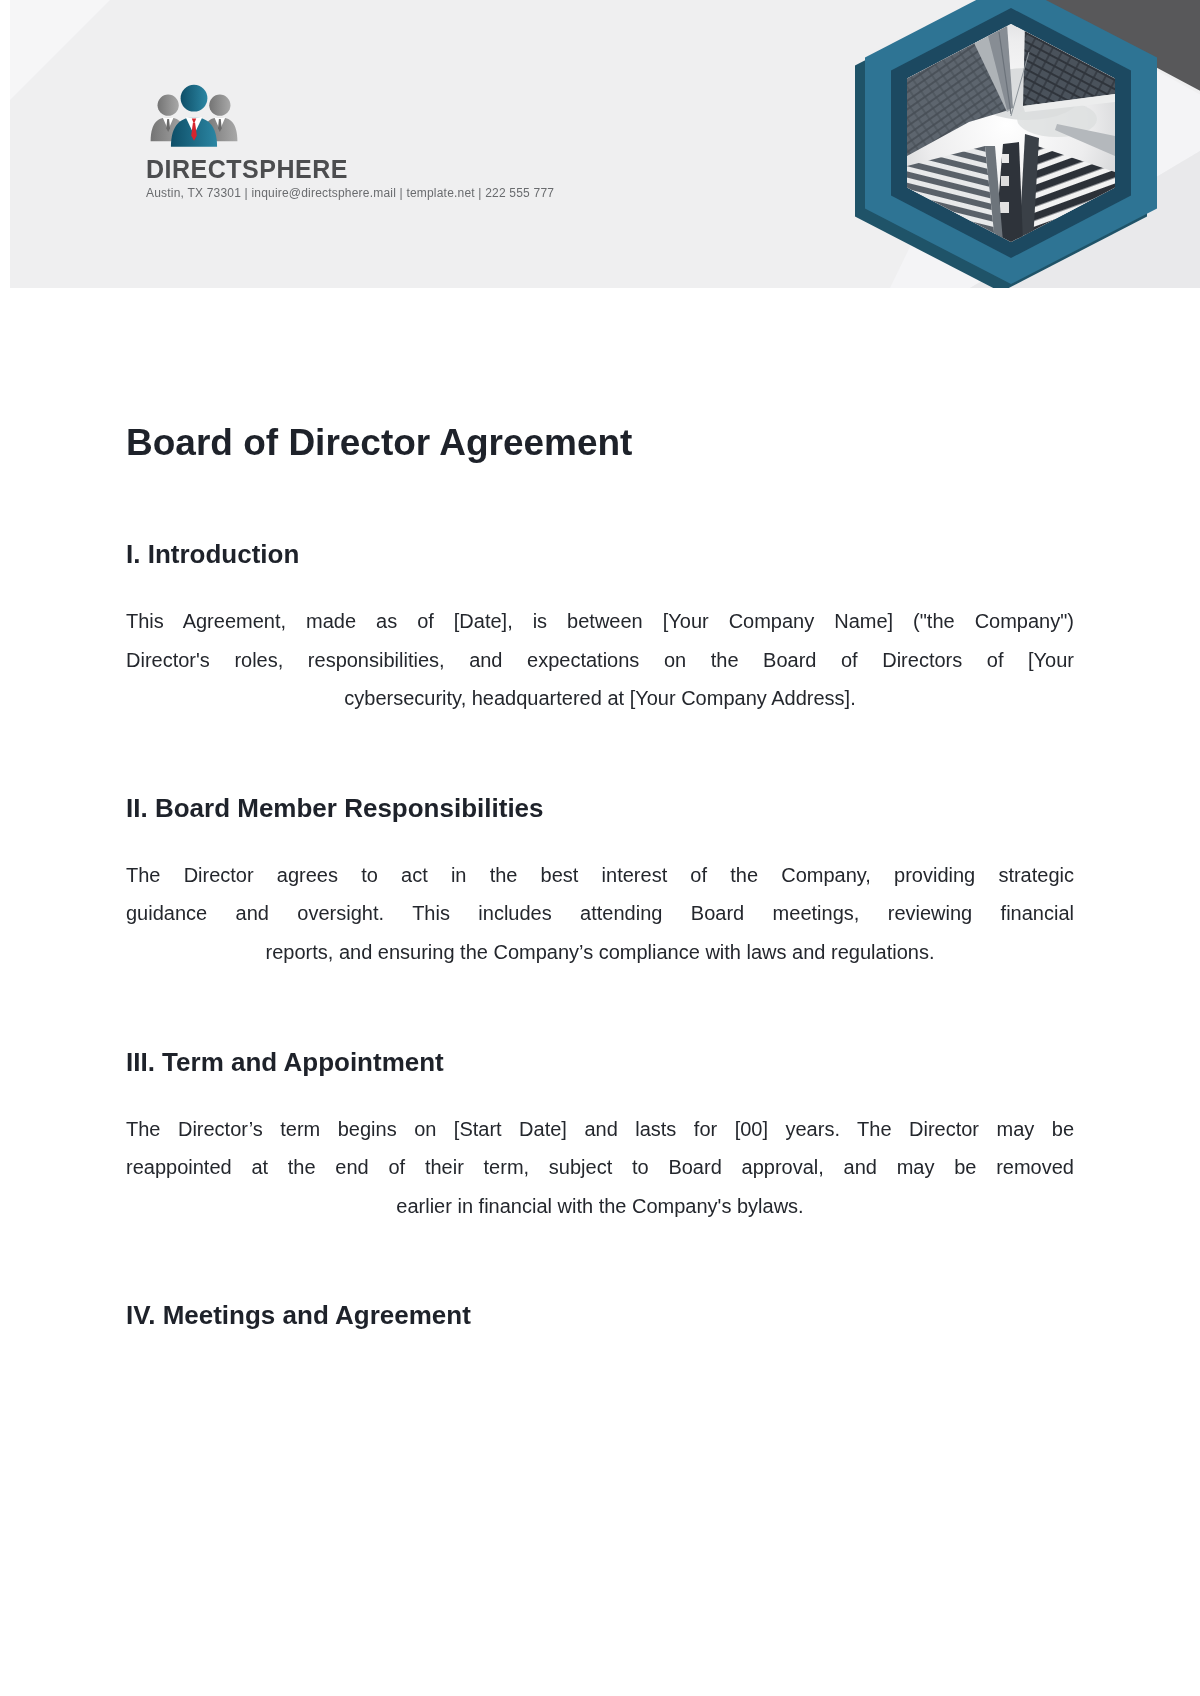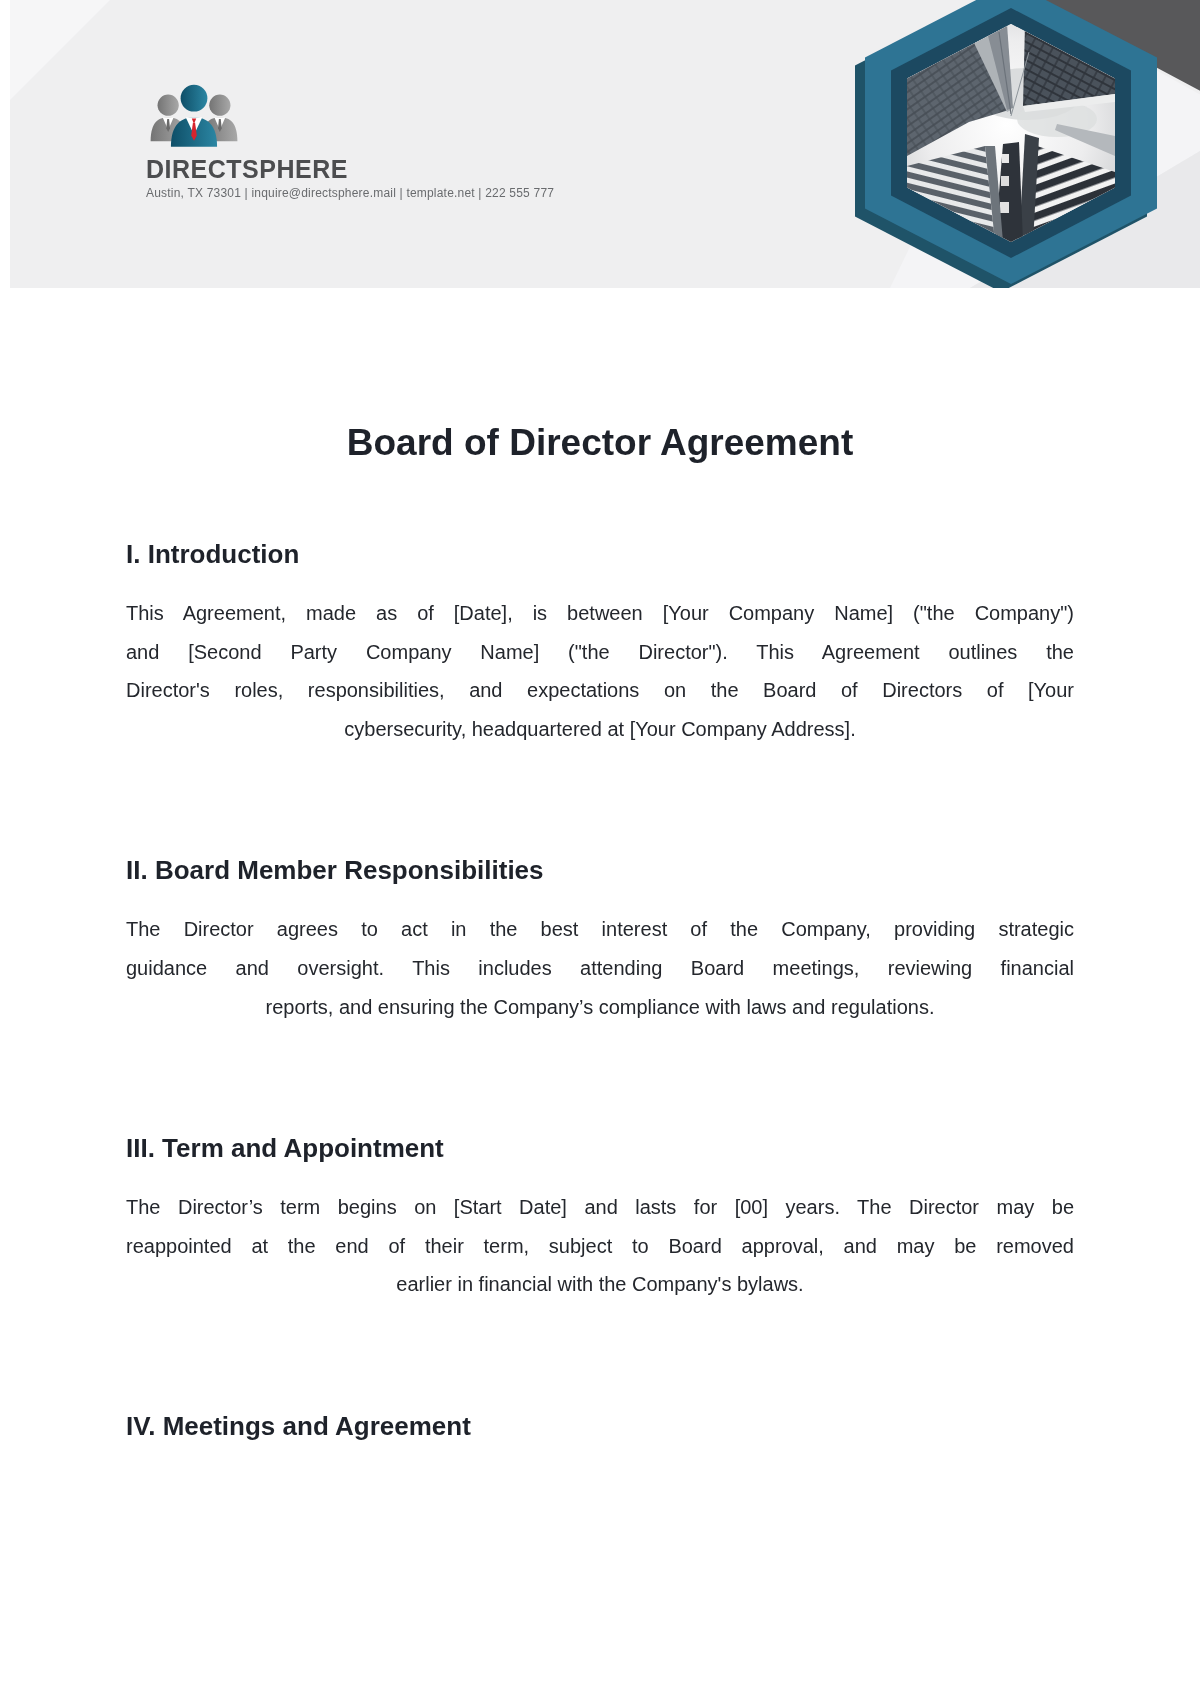--- a/index.html
+++ b/index.html
@@ -53,28 +53,28 @@
     font-size:25px; font-weight:700; letter-spacing:0.5px; color:#4c4d4f;
   }
   .contact {
     position:absolute; left:136px; top:186px;
     font-size:12px; color:#696b6e; letter-spacing:0.2px;
   }
 
   
   .doc { position:absolute; left:126px; top:288px; width:948px; color:#24272d; }
   .title {
-    margin-top:132px; text-align:center;
+    margin-top:132px; text-align:left;
     font-size:37px; line-height:46px; font-weight:700; color:#1e222a;
   }
   .sec-heading {
-    margin-top:106px; font-size:26px; line-height:32px; font-weight:700; color:#1e222a;
+    margin-top:74px; font-size:26px; line-height:32px; font-weight:700; color:#1e222a;
   }
   .sec-heading.first { margin-top:72px; }
-  .para { margin-top:24px; font-size:20px; line-height:38.6px; color:#24272d; }
+  .para { margin-top:32px; font-size:20px; line-height:38.6px; color:#24272d; }
   .para .just { text-align:justify; text-align-last:justify; }
   .para .last { text-align:center; }
 </style>
 </head>
 <body>
 
 <div class="page">
 
   <div class="header">
     <div class="band band-tl"></div>
@@ -173,21 +173,20 @@
     <div class="brand">DIRECTSPHERE</div>
     <div class="contact">Austin, TX 73301 | inquire@directsphere.mail | template.net | 222 555 777</div>
   </div>
 
   <div class="doc">
     <h1 class="title">Board of Director Agreement</h1>
 
     <h2 class="sec-heading first">I. Introduction</h2>
     <div class="para">
         <div class="just">This Agreement, made as of [Date], is between [Your Company Name] ("the Company")</div>
-        <div class="just">and [Second Party Company Name] ("the Director"). This Agreement outlines the</div>
         <div class="just">Director's roles, responsibilities, and expectations on the Board of Directors of [Your</div>
         <div class="last">cybersecurity, headquartered at [Your Company Address].</div>
       </div>
 
     <h2 class="sec-heading">II. Board Member Responsibilities</h2>
     <div class="para">
         <div class="just">The Director agrees to act in the best interest of the Company, providing strategic</div>
         <div class="just">guidance and oversight. This includes attending Board meetings, reviewing financial</div>
         <div class="last">reports, and ensuring the Company’s compliance with laws and regulations.</div>
       </div>

